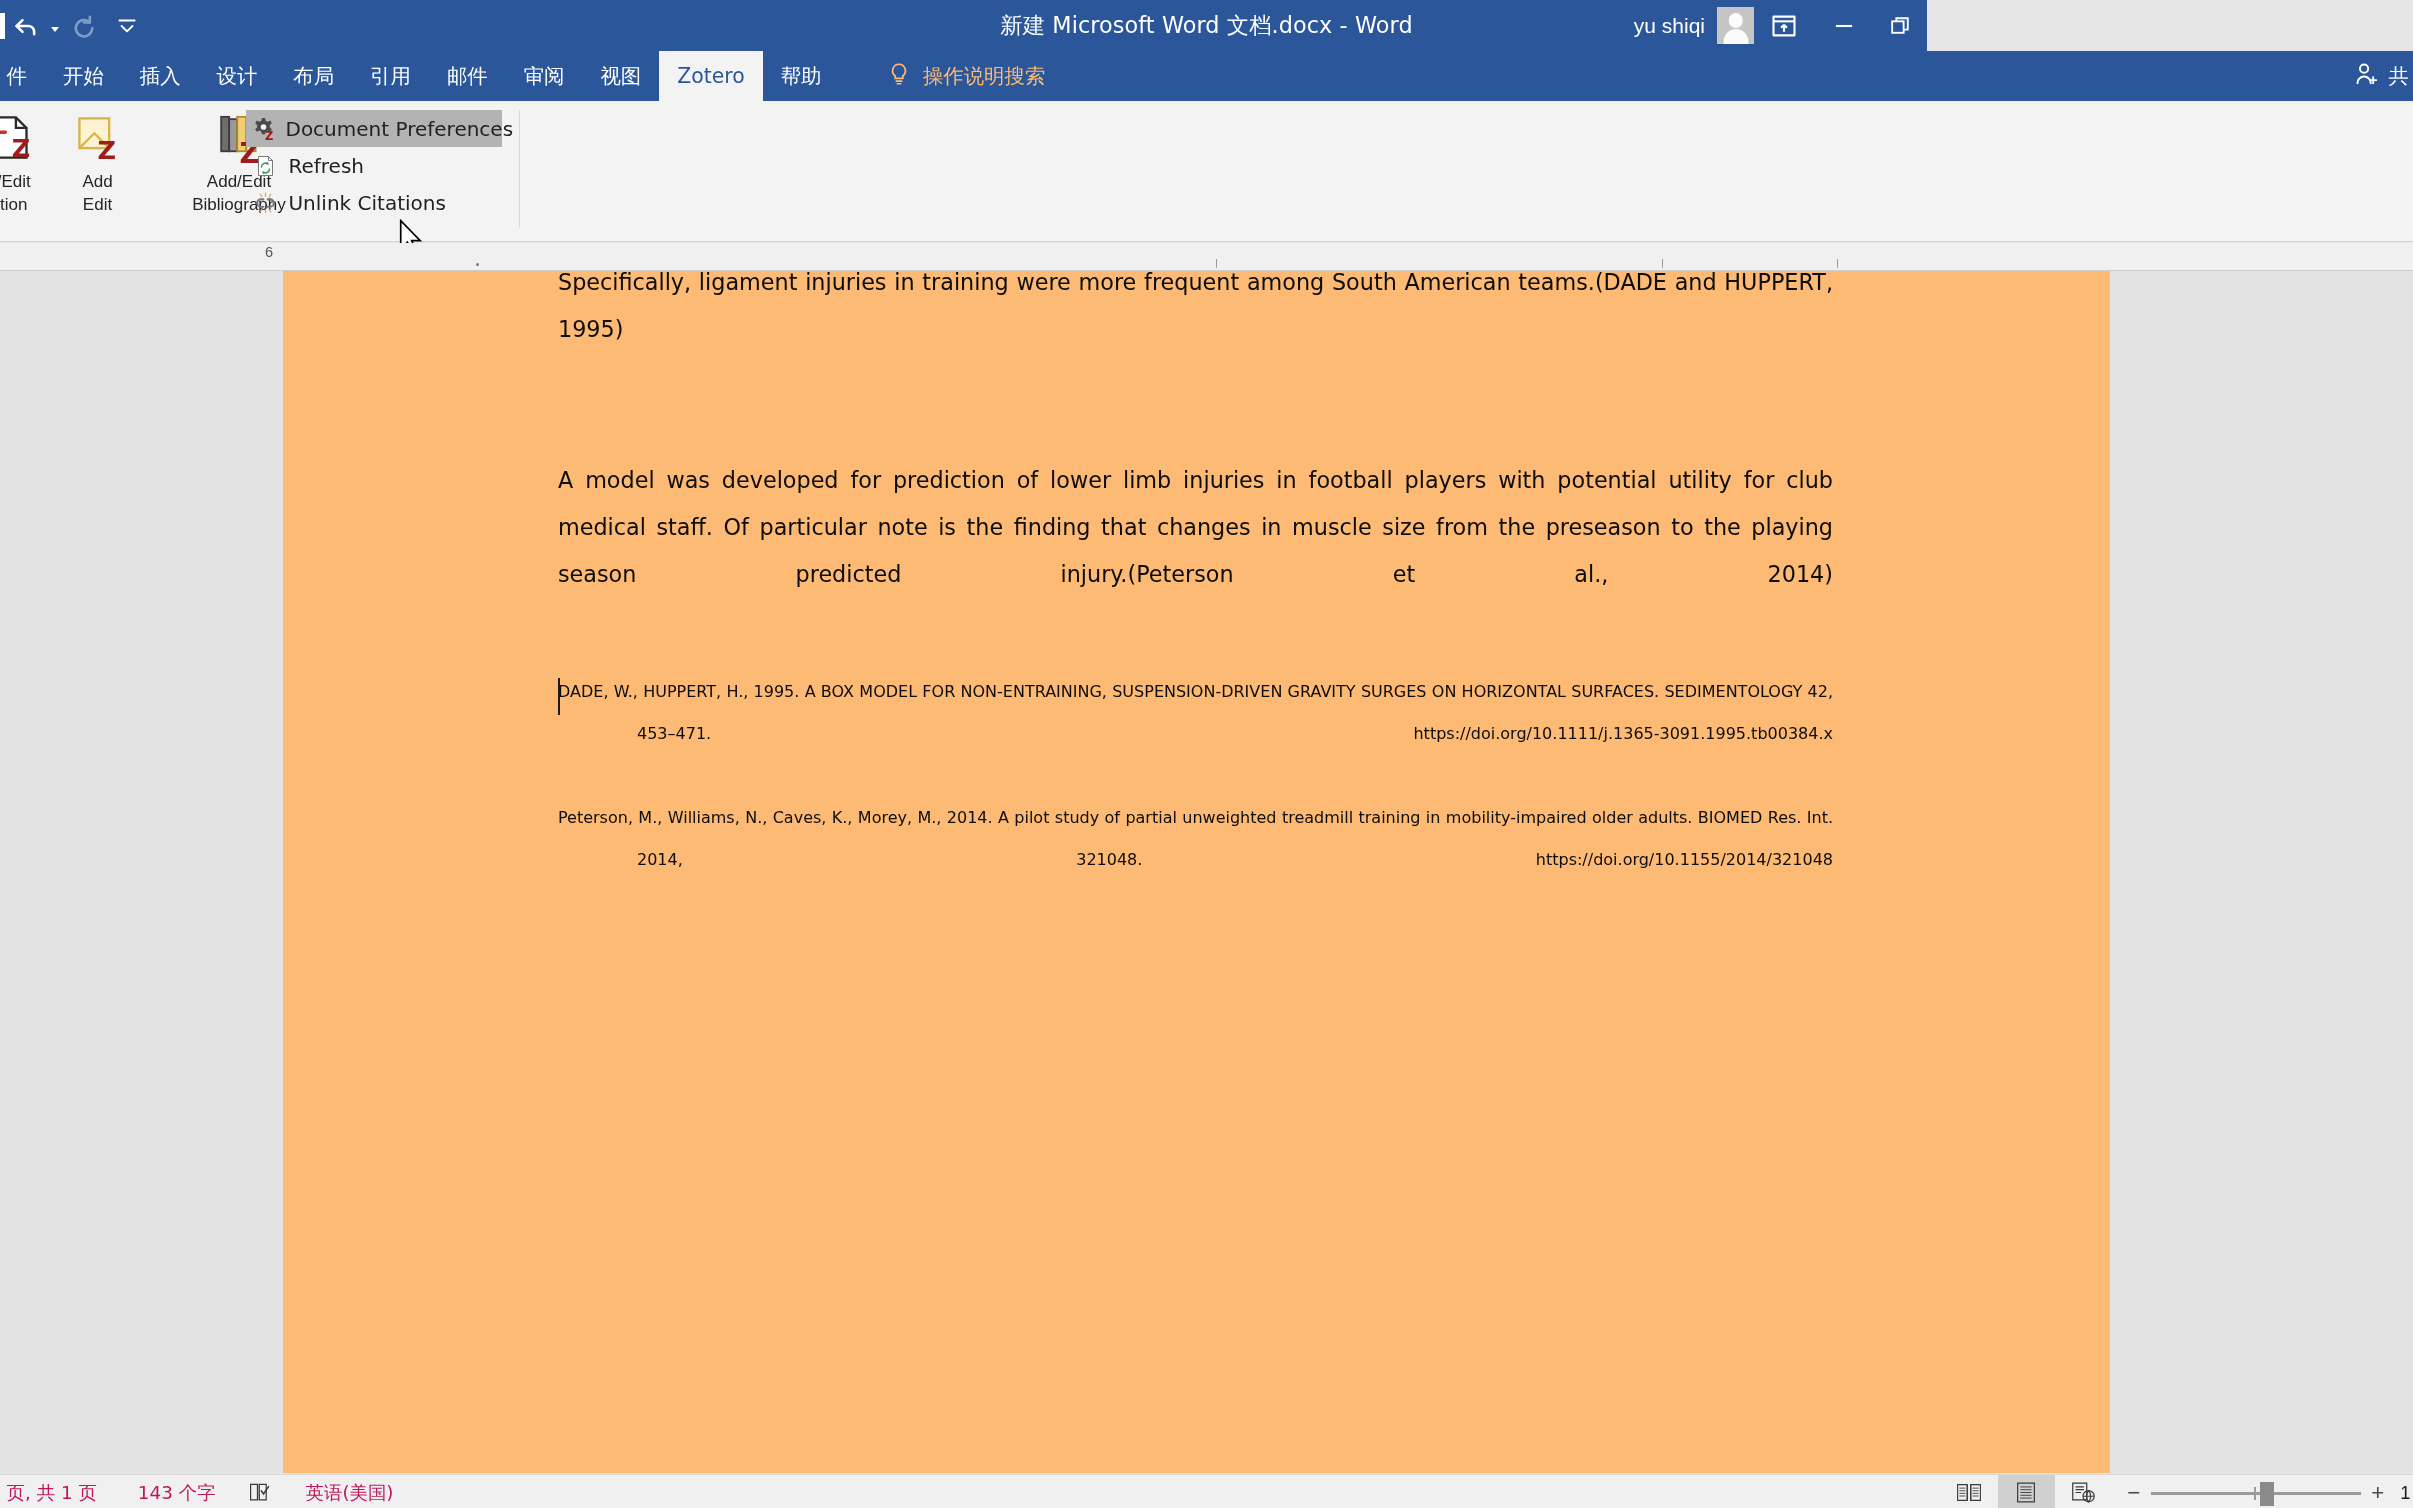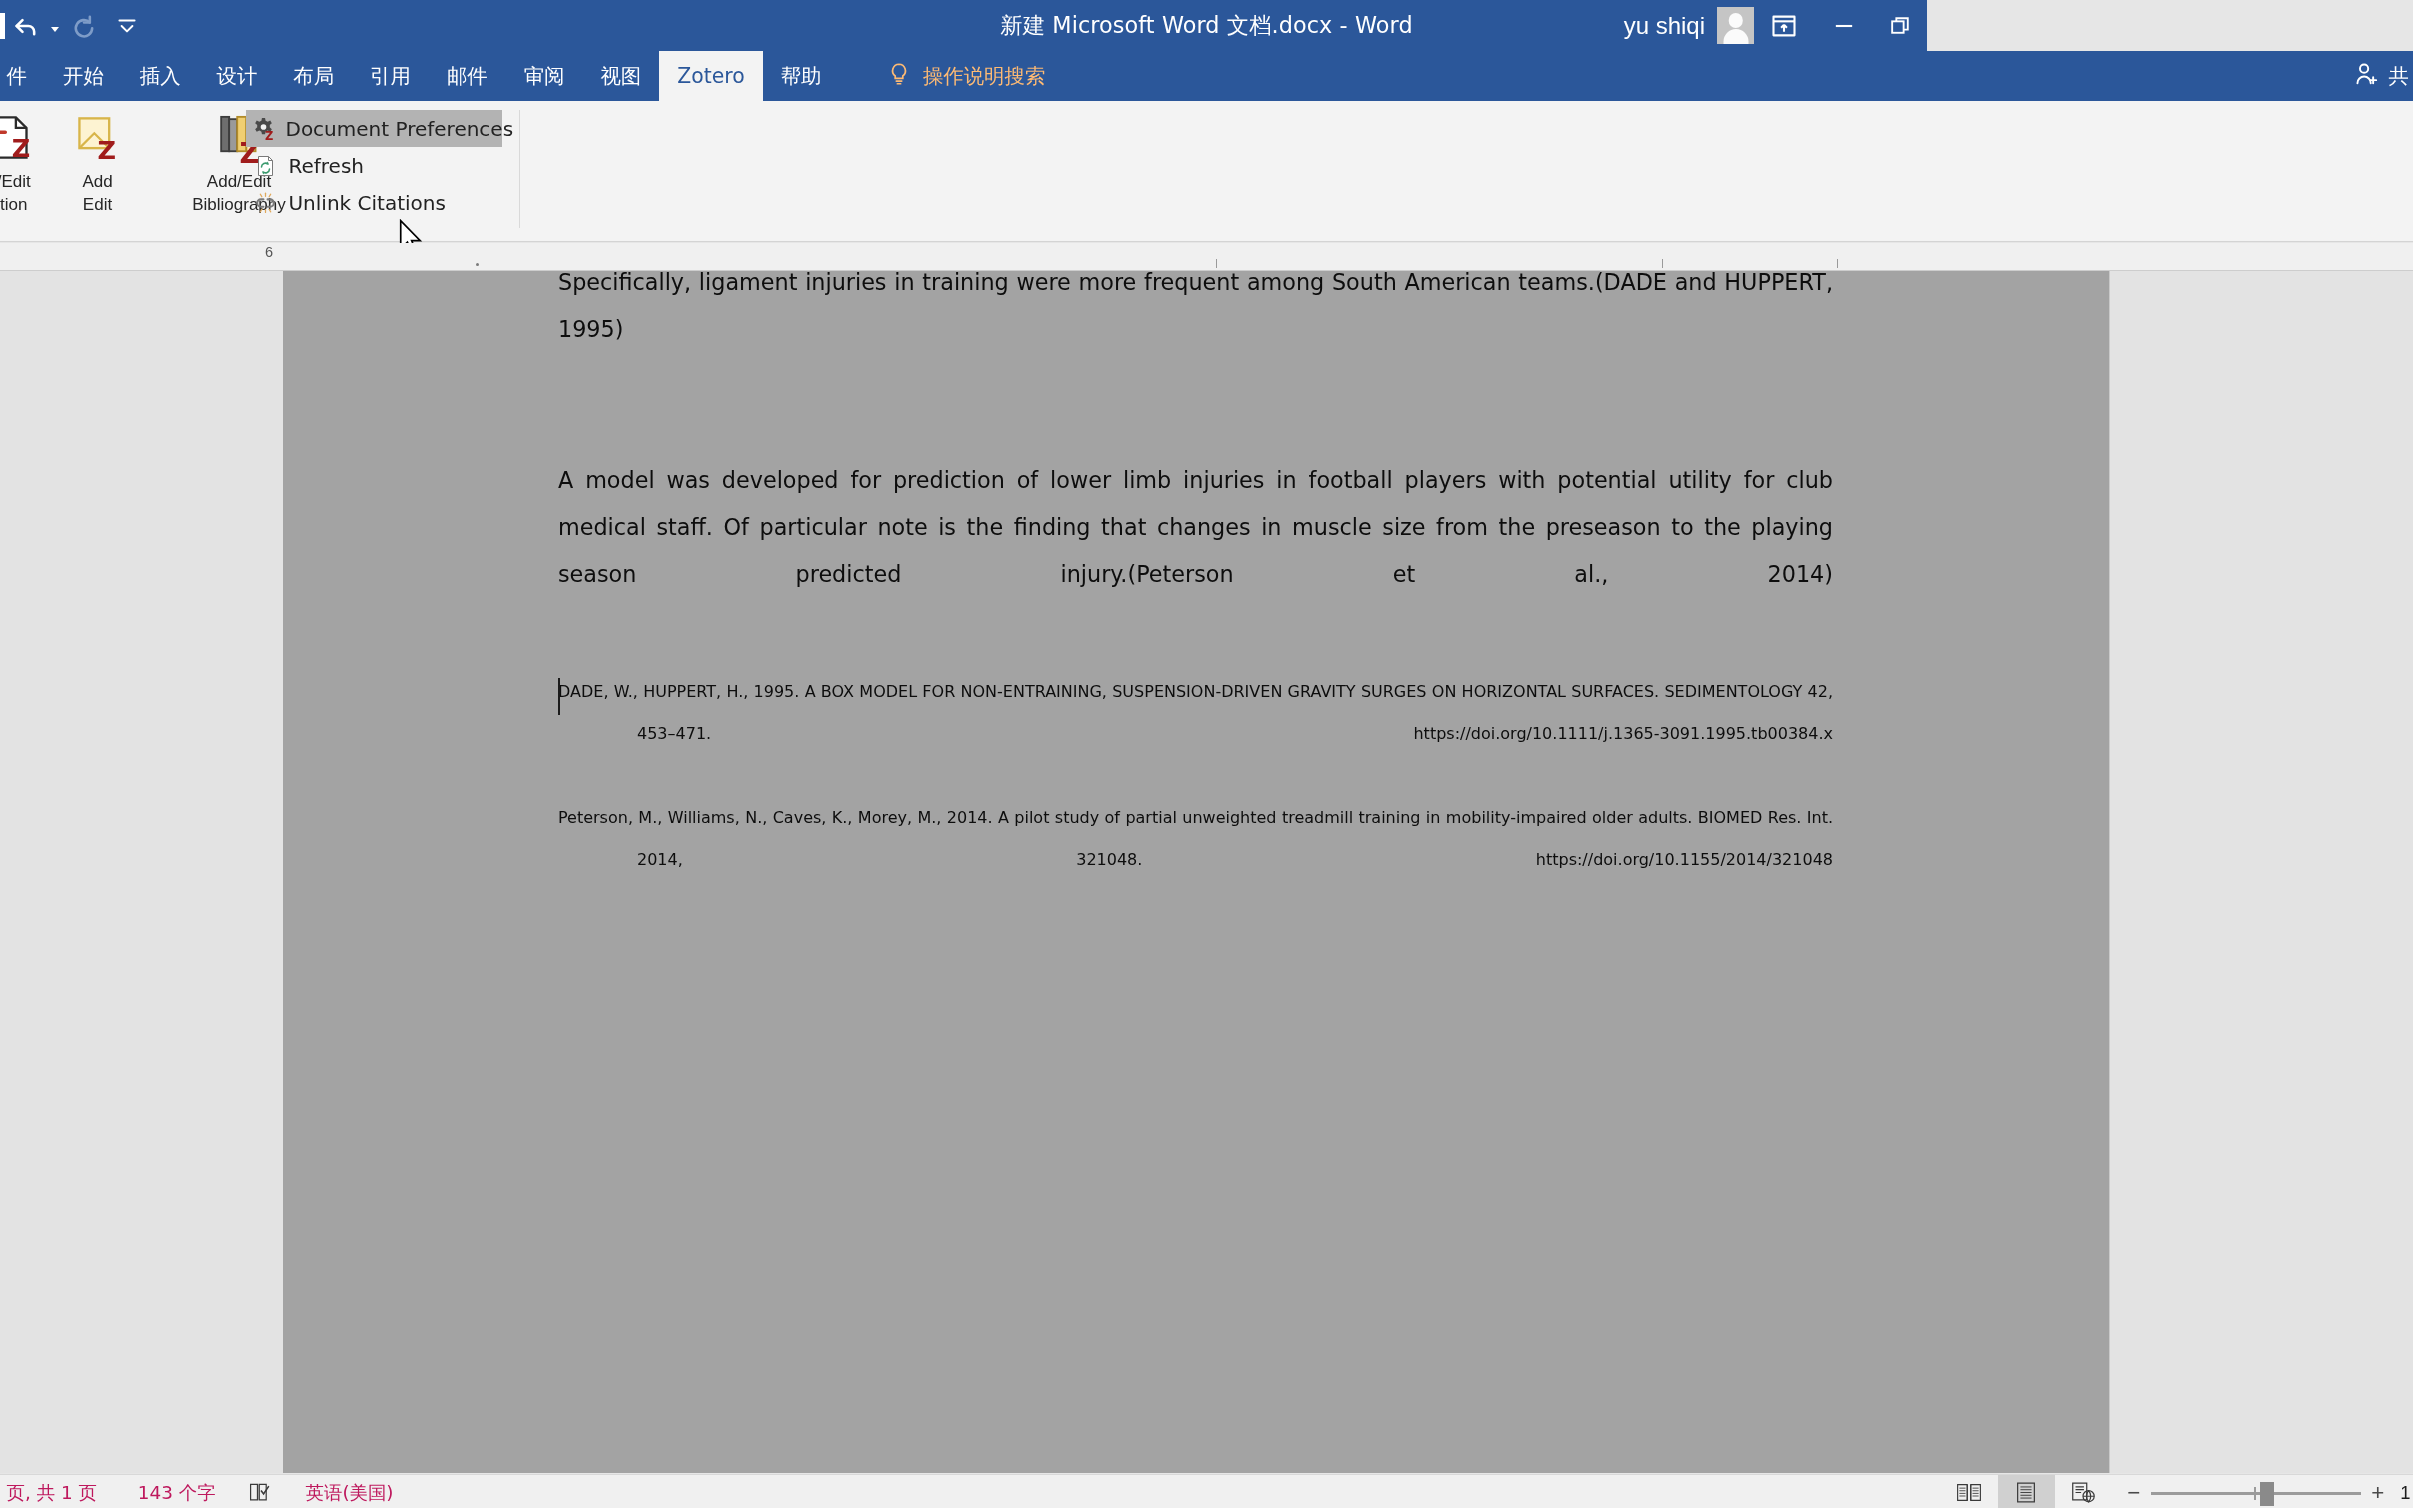--- a/index.html
+++ b/index.html
@@ -38,21 +38,21 @@
     position: absolute; left: 0; top: 0; width: 2413px; height: 51px;
     display: flex; align-items: center; justify-content: center;
     color: #ffffff; font-size: 22.3px; letter-spacing: 0.1px;
     font-family: "DejaVu Sans", "Liberation Sans", sans-serif;
   }
 
   .titlebar-right {
     position: absolute; right: 0; top: 0; height: 51px;
     display: flex; align-items: center;
   }
-  .acct-name { color:#ffffff; font-size: 24px; margin-right: 12px; margin-left: 38px; }
+  .acct-name { color:#ffffff; font-size: 21px; margin-right: 12px; margin-left: 38px; }
   .avatar {
     width: 37px; height: 37px; background: #c5c5c5; position: relative; overflow: hidden;
   }
   .avatar::before {
     content:""; position:absolute; left:50%; top:6px; transform:translateX(-50%);
     width:14.5px; height:14.5px; border-radius:50%; background:#fbfbfb;
   }
   .avatar::after {
     content:""; position:absolute; left:50%; top:22.3px; transform:translateX(-50%);
     width:25px; height:20px; border-radius:12.5px 12.5px 0 0; background:#fbfbfb;
@@ -143,21 +143,21 @@
   .ruler .rdot { position:absolute; top:20px; width:3.3px; height:3.3px; border-radius:50%; background:#7a7a7a; }
 
   
   .docarea {
     position:absolute; left:0; top:271px; width:2413px; height:1202px;
     background:#e3e3e3;
   }
   .leftgutter { position:absolute; left:0; top:0; width:283px; height:1202px; background:#e3e3e3; }
   .page {
     position:absolute; left:283px; top:0; width:1827px; height:1202px;
-    background:#a3a3a3; border-right:0.7px solid #c9c9c9;
+    background:#fdba74; border-right:0.7px solid #c9c9c9;
   }
   .doctext {
     position:absolute; left:275px; top:0; width:1275px;
     font-family:"DejaVu Sans","Liberation Sans",sans-serif;
     color:#0d0d0d;
   }
   .p {
     font-size: 22.3px; line-height: 47px; text-align: justify; text-justify:inter-word;
   }
   .p.just { text-align: justify; }

